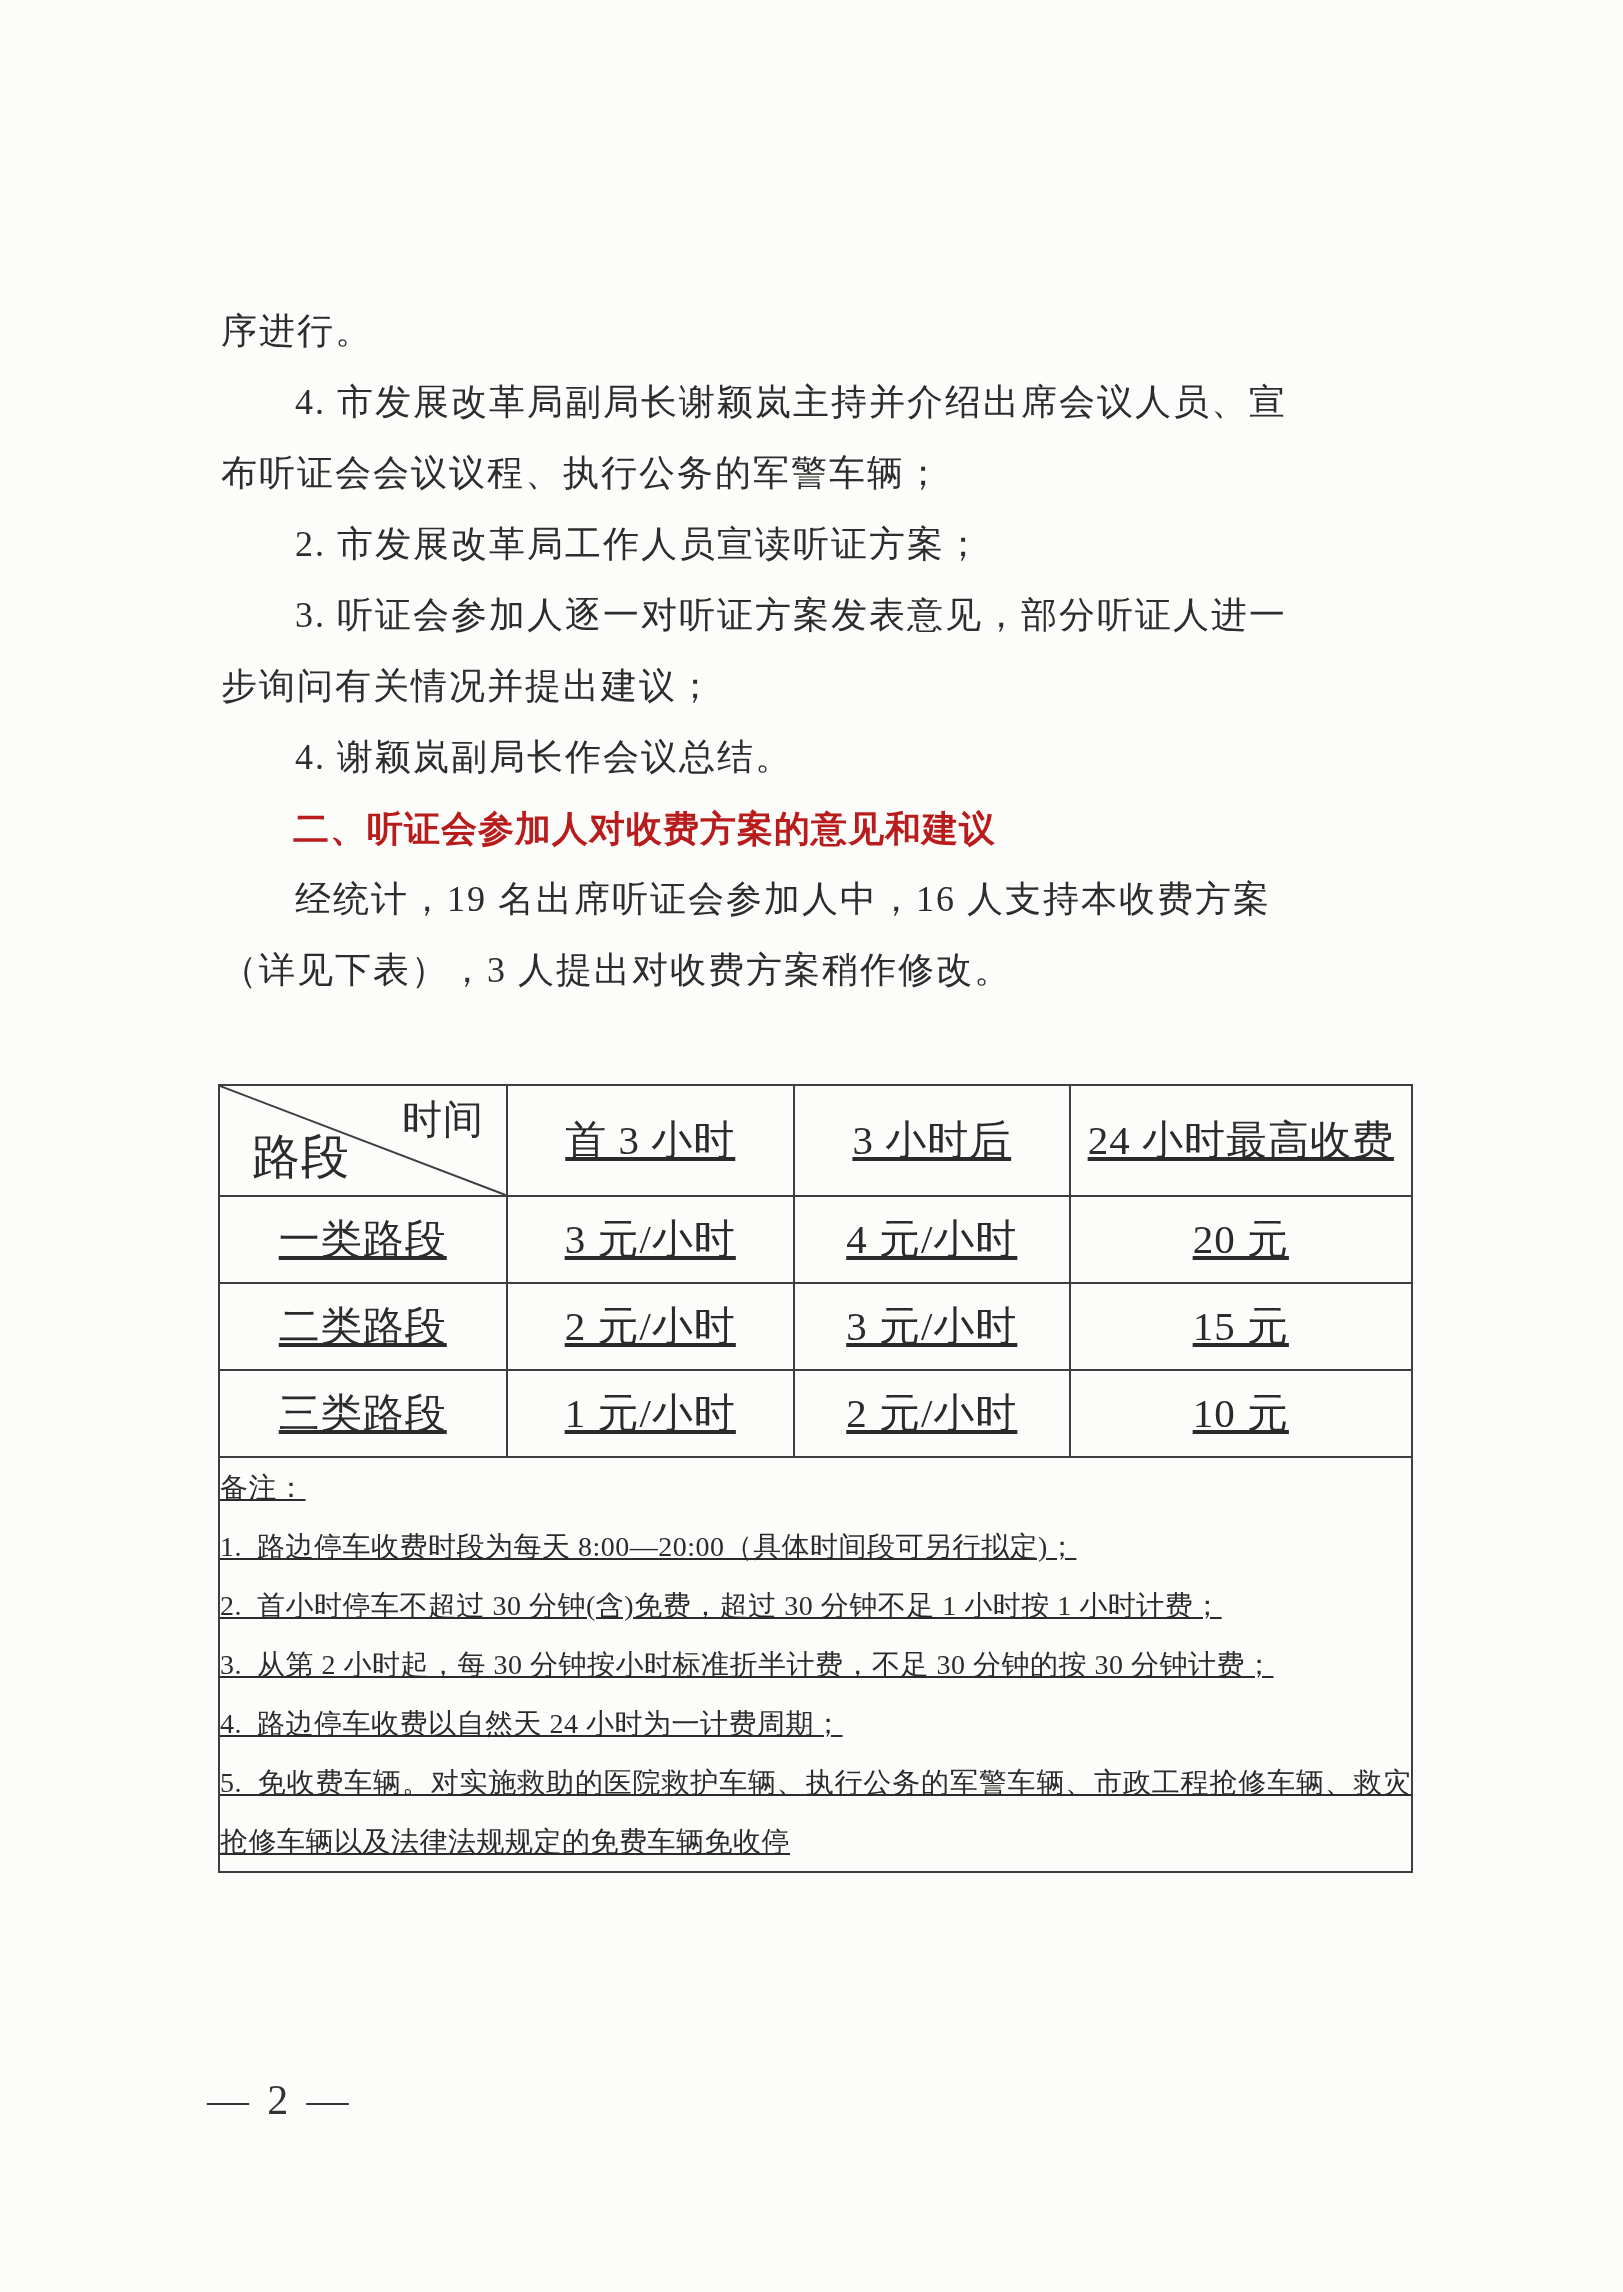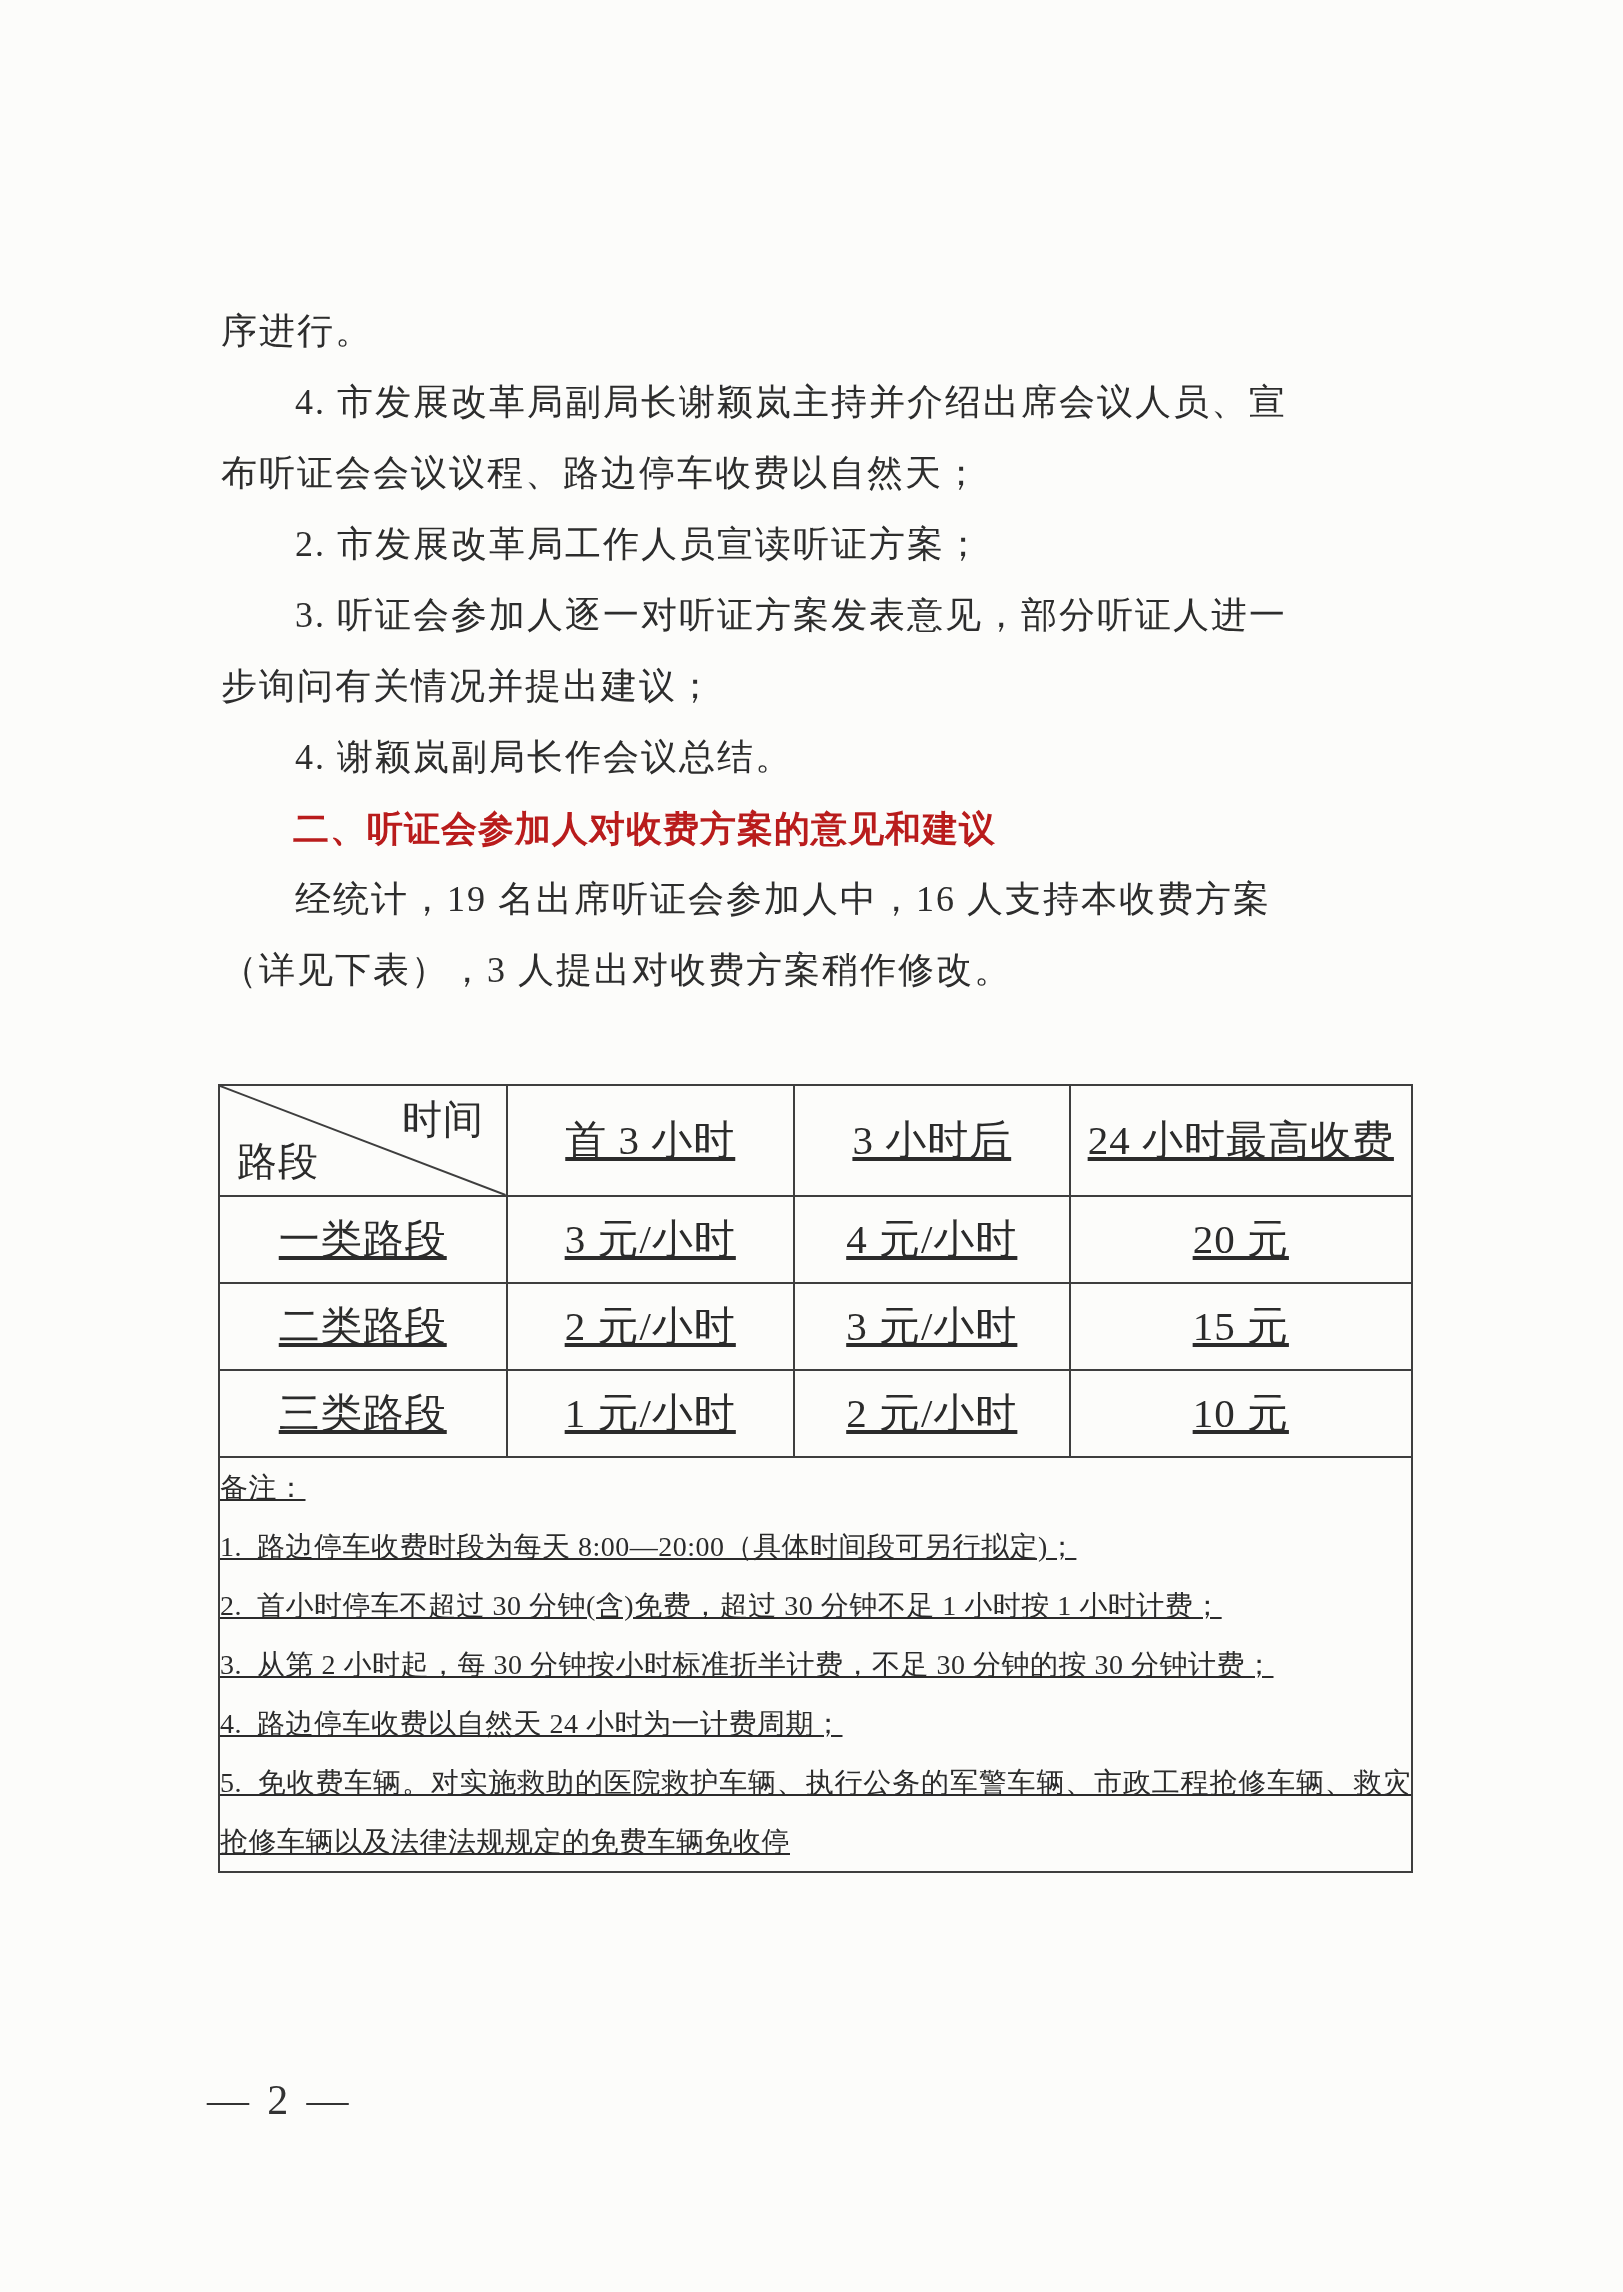--- a/index.html
+++ b/index.html
@@ -80,22 +80,22 @@
   }
   .corner-top {
     position: absolute;
     top: 5.9px;
     right: 21.6px;
     font-size: 40px;
   }
   .corner-bottom {
     position: absolute;
     bottom: 5.9px;
-    left: 17px;
-    font-size: 40px;
+    left: 32px;
+    font-size: 48px;
   }
   
   td.notes-cell {
     text-align: left;
     vertical-align: top;
     padding: 7.8px 13.7px 9.8px 21.6px;
   }
   .note-label, .note {
     font-size: 28px;
     line-height: 59px;
@@ -114,21 +114,21 @@
   }
 </style>
 </head>
 <body>
 
 <div class="page">
 
   <div class="text-block">
     <div class="line">序进行。</div>
     <div class="line indent">4. 市发展改革局副局长谢颖岚主持并介绍出席会议人员、宣</div>
-    <div class="line">布听证会会议议程、路边停车收费以自然天；</div>
+    <div class="line">布听证会会议议程、执行公务的军警车辆；</div>
     <div class="line indent">2. 市发展改革局工作人员宣读听证方案；</div>
     <div class="line indent">3. 听证会参加人逐一对听证方案发表意见，部分听证人进一</div>
     <div class="line">步询问有关情况并提出建议；</div>
     <div class="line indent">4. 谢颖岚副局长作会议总结。</div>
     <div class="line heading">二、听证会参加人对收费方案的意见和建议</div>
     <div class="line indent">经统计，19 名出席听证会参加人中，16 人支持本收费方案</div>
     <div class="line">（详见下表），3 人提出对收费方案稍作修改。</div>
   </div>
 
   <table class="fee-table">

